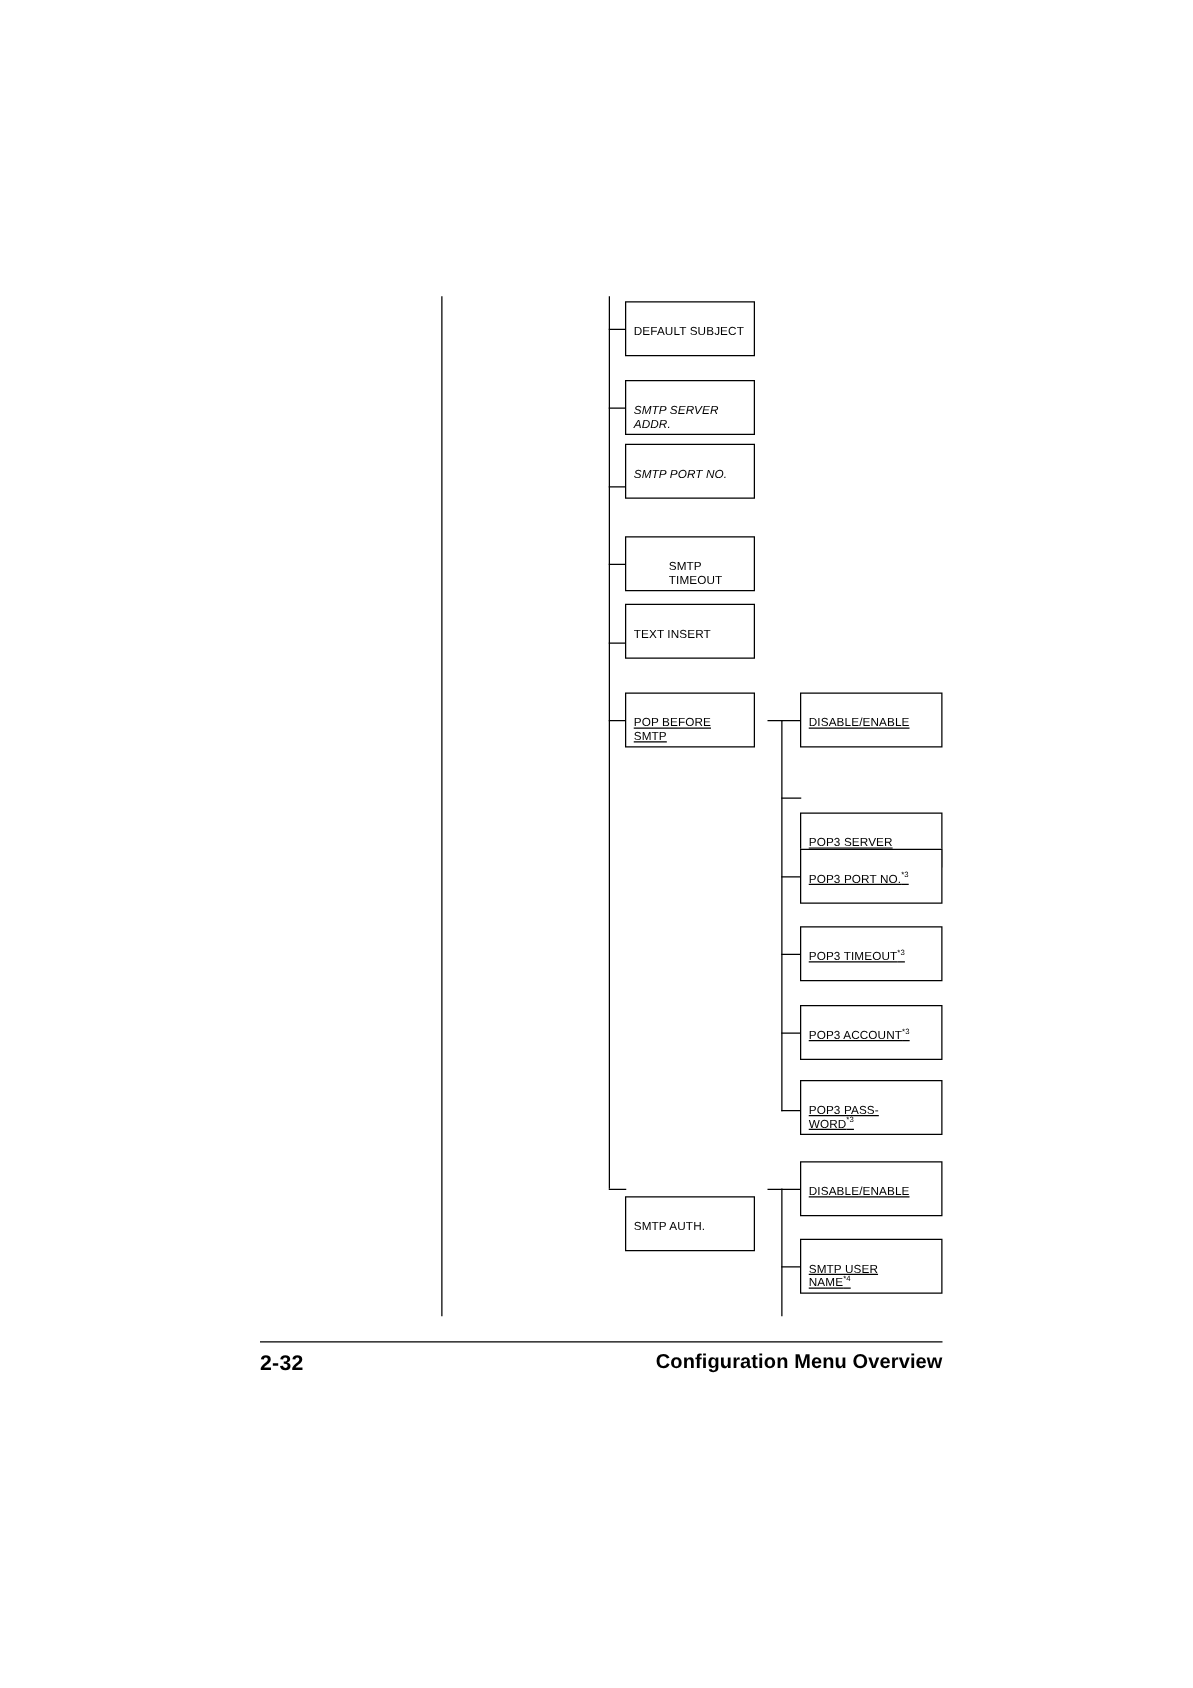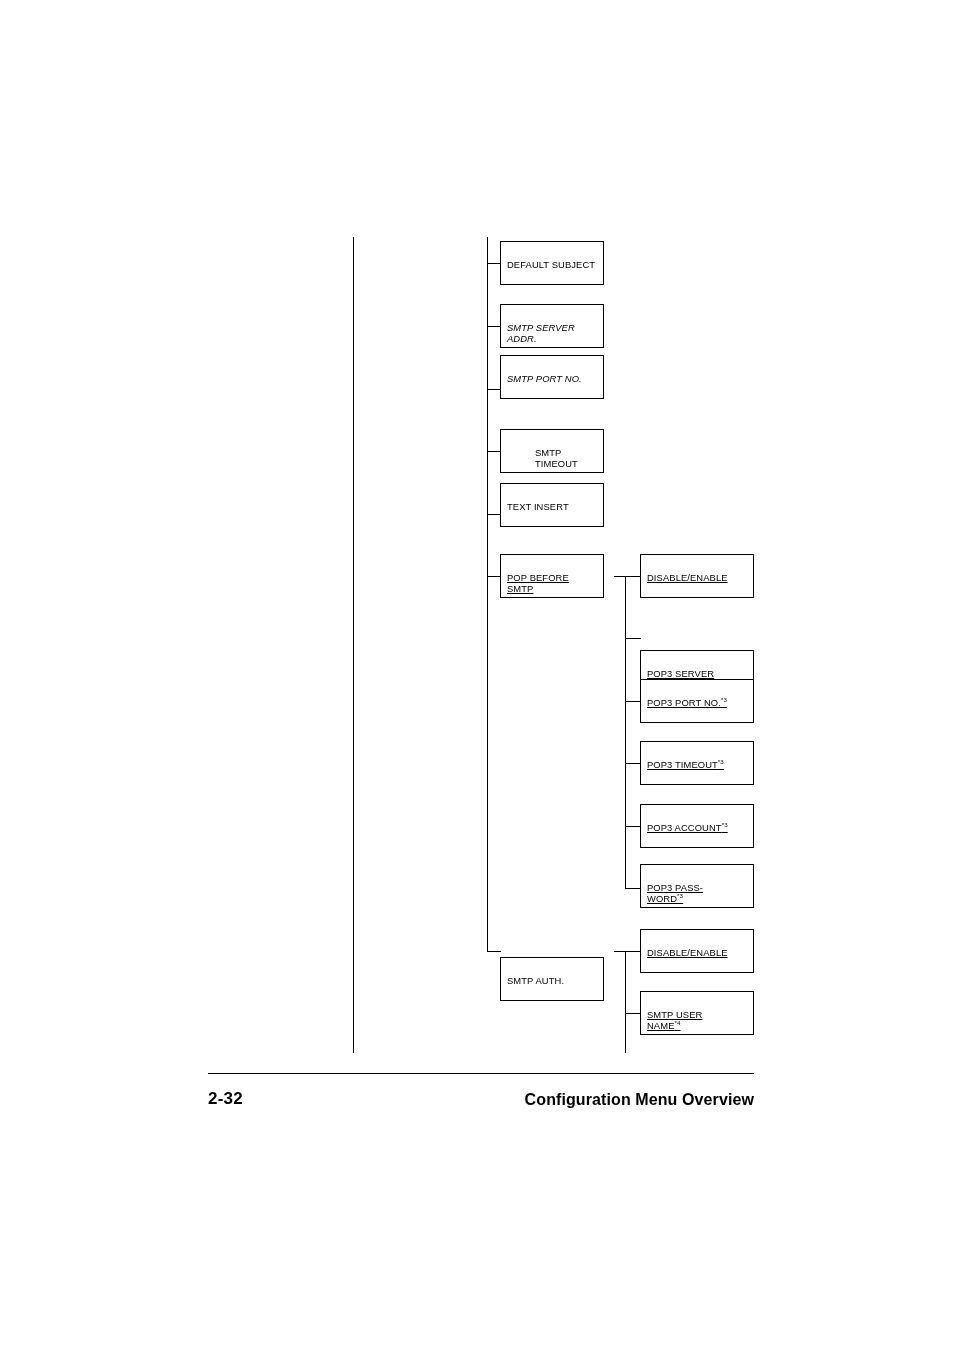--- a/index.html
+++ b/index.html
@@ -76,21 +76,21 @@
     height: 1.4px;
     background: #000000;
   }
   #footer {
     position: absolute;
     left: 208px;
     top: 1081px;
     width: 546px;
     height: 28px;
     display: flex;
-    align-items: flex-end;
+    align-items: flex-start;
     justify-content: space-between;
   }
   #footer .page-num {
     font-size: 17px;
     font-weight: bold;
     letter-spacing: 0.2px;
   }
   #footer .chapter {
     font-size: 16px;
     font-weight: bold;

